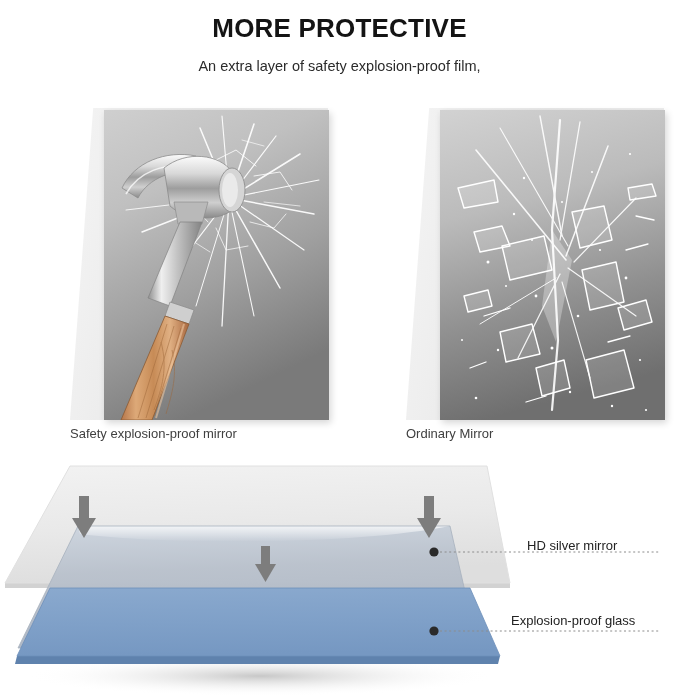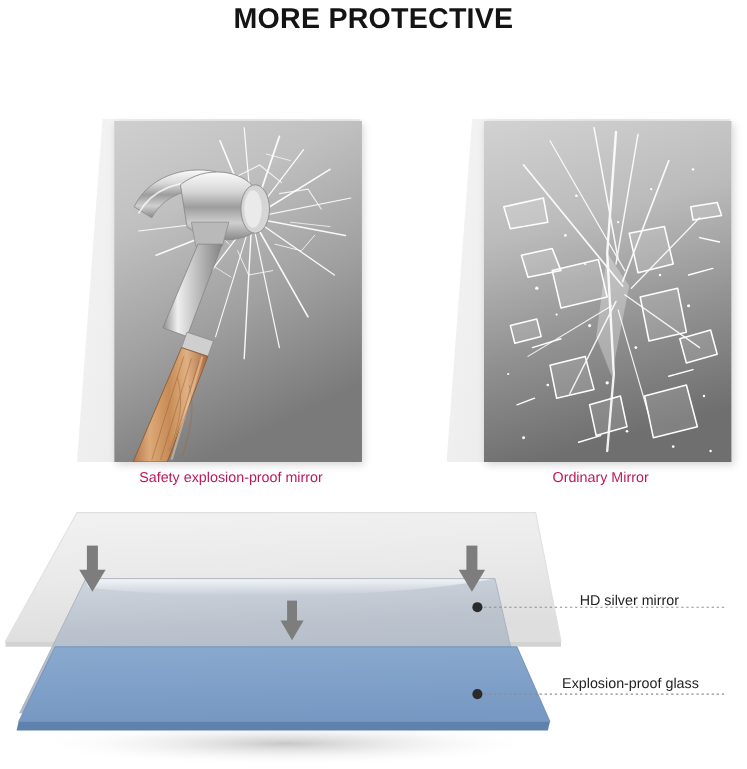--- a/index.html
+++ b/index.html
@@ -17,21 +17,21 @@
   }
 
   
   #header-block {
     position: absolute;
     left: 0; top: 0;
     width: 679px;
     text-align: center;
   }
   #page-title {
-    margin: 0;
+    margin: 12px;
     padding-top: 1px;
     font-size: 26px;
     font-weight: bold;
     letter-spacing: 0.2px;
     color: #141414;
     line-height: 30px;
   }
   #subtitle-block {
     margin-top: 12px;
   }
@@ -76,23 +76,23 @@
     overflow: hidden;
     background: linear-gradient(168deg, #c9c9c9 0%, #bdbdbd 28%, #9e9e9e 62%, #7c7c7c 100%);
     box-shadow: 2px 3px 7px rgba(0,0,0,0.16);
   }
   .panel-photo svg { display: block; }
   .panel-caption {
     position: absolute;
     left: 0;
     top: 322px;
     width: 280px;
-    text-align: center;
+    text-align: left;
     font-size: 13px;
-    color: #be185d;
+    color: #404040;
   }
 
   
   #layer-diagram {
     position: absolute;
     left: 0;
     top: 458px;
     width: 679px;
     height: 241px;
   }
@@ -106,20 +106,21 @@
   }
   #label-hd-silver-mirror     { left: 527px; top: 538px; text-align: center; }
   #label-explosion-proof-film { left: 511px; top: 613px; }
 </style>
 </head>
 <body>
 
 <div id="header-block">
   <h1 id="page-title">MORE PROTECTIVE</h1>
   <div id="subtitle-block">
+    <div class="subtitle-line">An extra layer of safety explosion-proof film,</div>
   </div>
 </div>
 
 <div id="comparison-row">
 
   <div class="panel-wrap" id="panel-left-wrap">
     <div class="panel-backing"></div>
     <div class="panel-photo">
       <svg width="225" height="310" viewBox="0 0 225 310">
         <defs>

